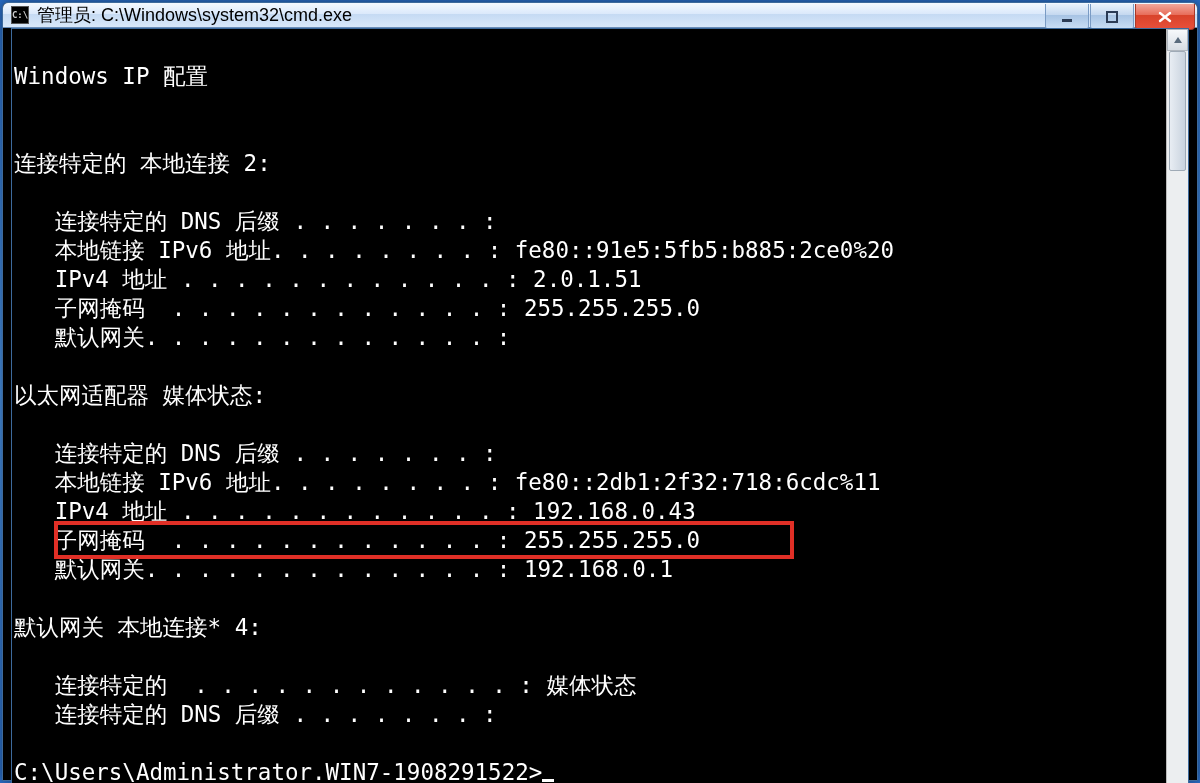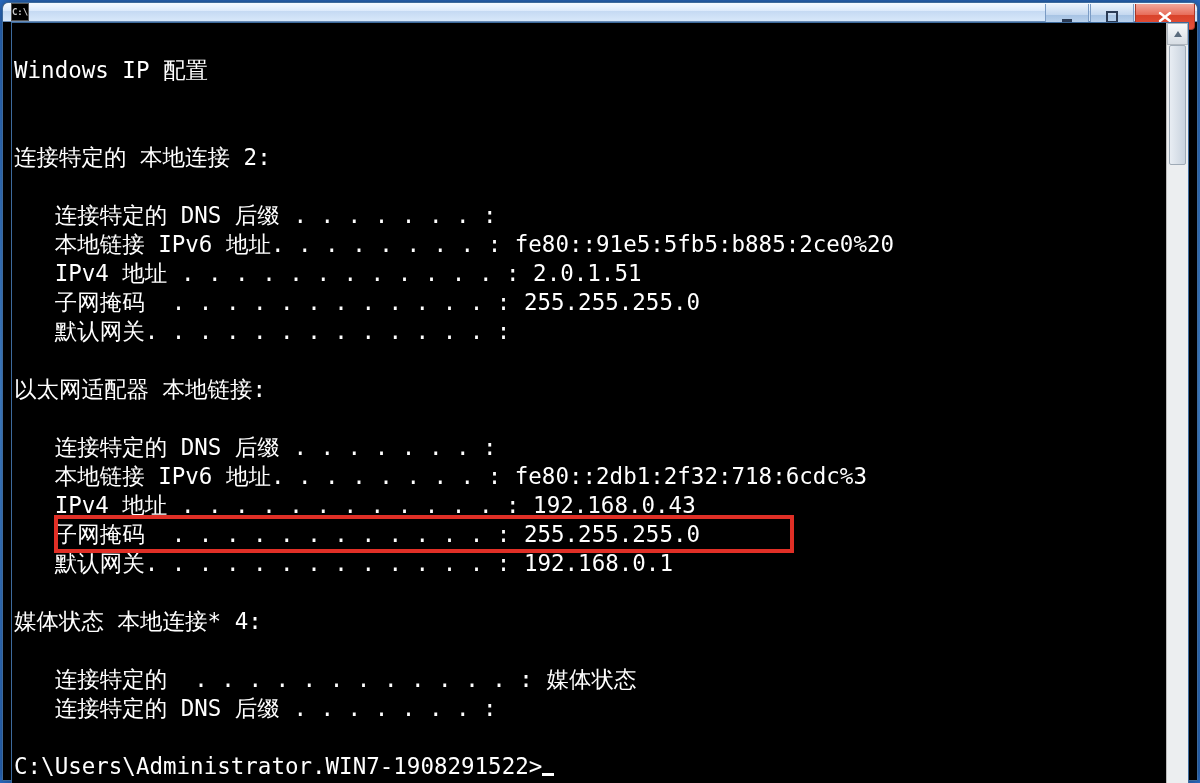--- a/index.html
+++ b/index.html
@@ -80,20 +80,21 @@
     display: inline-block; width: 12px; height: 3px; background: #fff;
     vertical-align: baseline; margin-left: 0px; position: relative; top: 2px;
   }
 </style>
 </head>
 <body>
 
 <div class="window">
   <div class="titlebar">
     <div class="app-icon">C:\</div>
+    <div class="title-text">管理员: C:\Windows\system32\cmd.exe</div>
     <div class="win-buttons">
       <div class="win-btn">
         <svg width="14" height="14" viewBox="0 0 14 14">
             <rect x="2" y="9" width="10" height="3" fill="#2b3b55"></rect>
           </svg>
       </div>
       <div class="win-btn">
         <svg width="14" height="14" viewBox="0 0 14 14">
             <rect x="2" y="2" width="10" height="10" fill="none" stroke="#2b3b55" stroke-width="2"></rect>
           </svg>
@@ -112,29 +113,29 @@
 
 
 <span>连接特定的 本地连接 2:</span>
 
    <span>连接特定的 DNS 后缀</span><span> . . . . . . . :</span><span></span>
    <span>本地链接 IPv6 地址</span><span>. . . . . . . . :</span><span> fe80::91e5:5fb5:b885:2ce0%20</span>
    <span>IPv4 地址</span><span> . . . . . . . . . . . . :</span><span> 2.0.1.51</span>
    <span>子网掩码</span><span>  . . . . . . . . . . . . :</span><span> 255.255.255.0</span>
    <span>默认网关</span><span>. . . . . . . . . . . . . :</span><span></span>
 
-<span>以太网适配器 本地链接:</span>
+<span>以太网适配器 媒体状态:</span>
 
    <span>连接特定的 DNS 后缀</span><span> . . . . . . . :</span><span></span>
-   <span>本地链接 IPv6 地址</span><span>. . . . . . . . :</span><span> fe80::2db1:2f32:718:6cdc%3</span>
+   <span>本地链接 IPv6 地址</span><span>. . . . . . . . :</span><span> fe80::2db1:2f32:718:6cdc%11</span>
    <span>IPv4 地址</span><span> . . . . . . . . . . . . :</span><span> 192.168.0.43</span>
    <span>子网掩码</span><span>  . . . . . . . . . . . . :</span><span> 255.255.255.0</span>
    <span>默认网关</span><span>. . . . . . . . . . . . . :</span><span> 192.168.0.1</span>
 
-<span>媒体状态 本地连接* 4:</span>
+<span>默认网关 本地连接* 4:</span>
 
    <span>连接特定的</span><span>  . . . . . . . . . . . . :</span><span> 媒体状态</span>
    <span>连接特定的 DNS 后缀</span><span> . . . . . . . :</span><span></span>
 
 <span>C:\Users\Administrator.WIN7-1908291522&gt;</span><span class="cursor-block"></span>
       <div class="highlight-box" style="left: 42px; top: 492px; width: 740px; height: 38px;"></div>
       
     </div>
     <div class="scrollbar">
       <div class="sb-btn">

